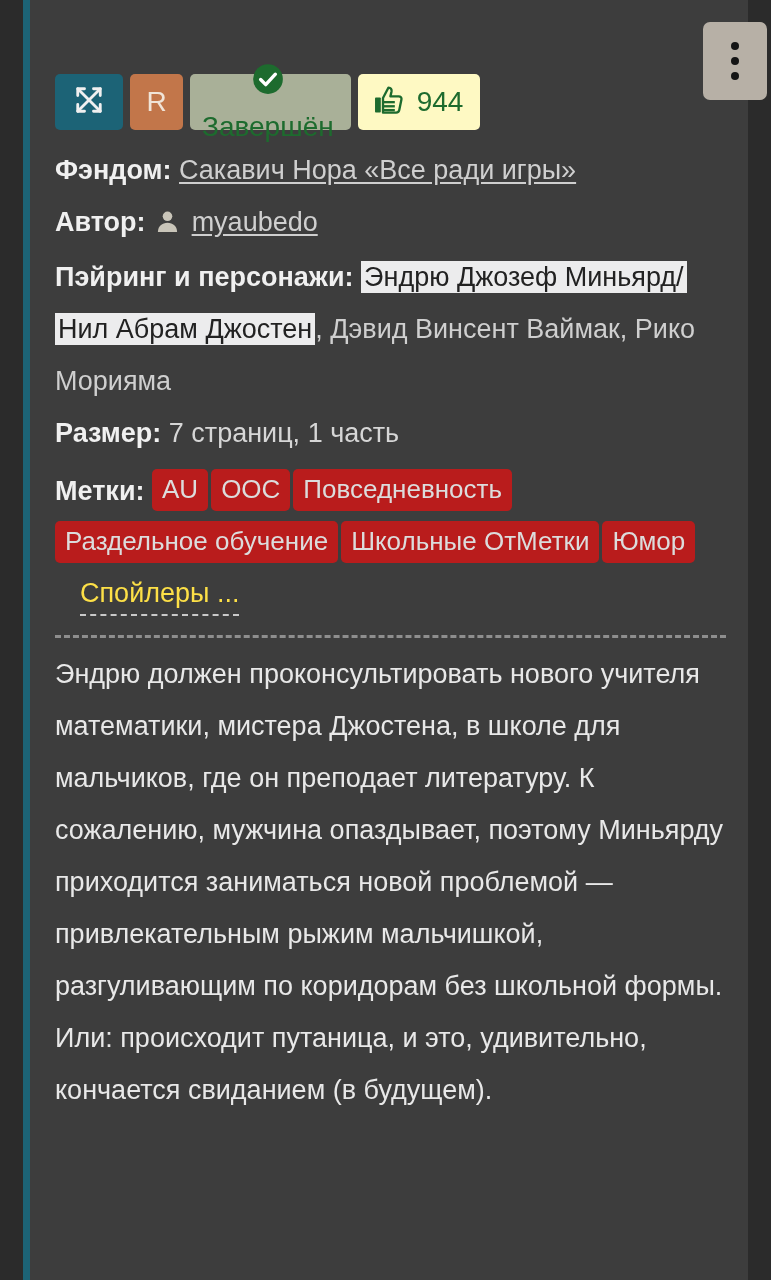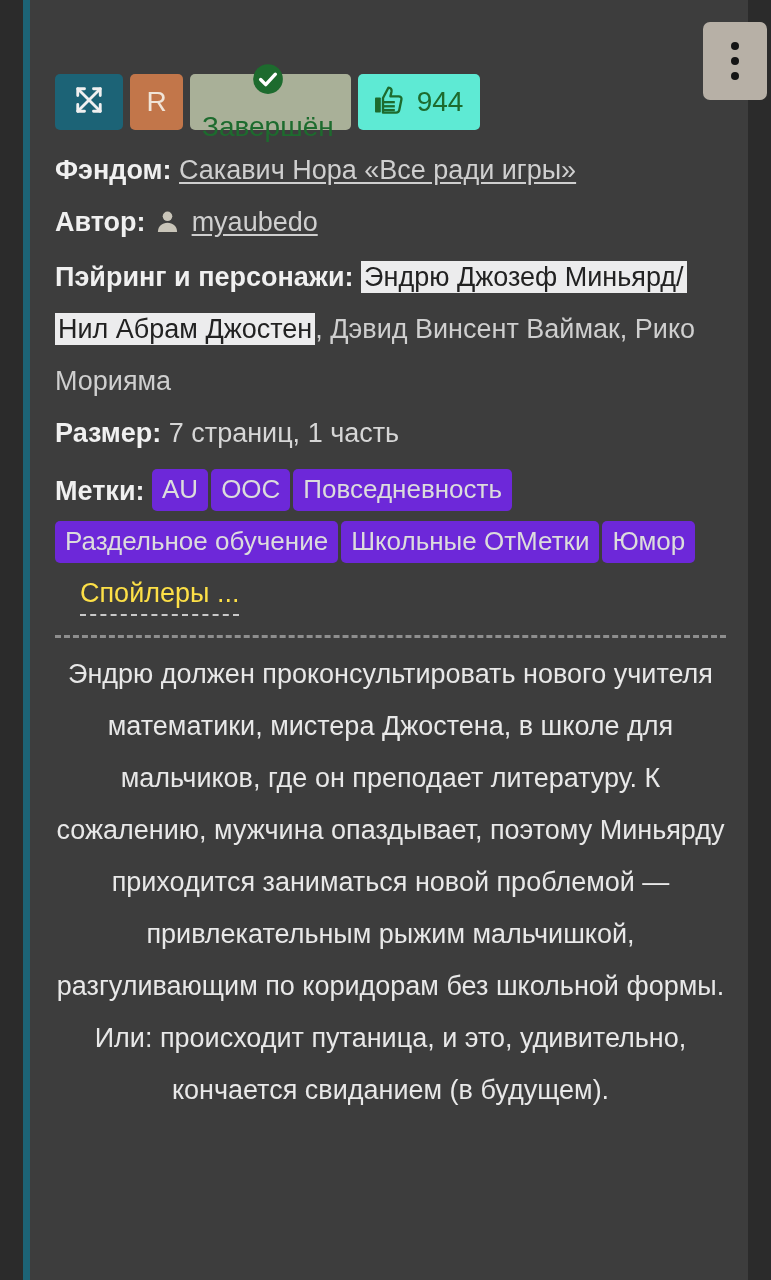--- a/index.html
+++ b/index.html
@@ -101,21 +101,21 @@
     background: #a9b098;
     padding: 0 17px 0 12px;
     gap: 11px;
     flex-direction: column;
   }
   .badge-status .status-text {
     color: #1d6b2e;
     font-size: 28px;
   }
   .badge-likes {
-    background: #5eead4;
+    background: #fef9c3;
     padding: 0 17px 0 14px;
     gap: 12px;
   }
   .badge-likes .likes-count {
     color: #1d6b2e;
     font-size: 28px;
   }
 
   
   .meta {
@@ -155,21 +155,21 @@
 
   
   .tags-block {
     margin-top: 6px;
     font-size: 27px;
     line-height: 52px;
     color: #d6d6d6;
   }
   .tag {
     display: inline-block;
-    background: #6d28d9;
+    background: #b91c1c;
     color: #dcdcdc;
     border-radius: 5px;
     padding: 2px 10px 4px;
     margin: 0 3px 4px 0;
     font-size: 26px;
     line-height: 36px;
     vertical-align: 2px;
     cursor: pointer;
   }
   .spoilers {
@@ -189,21 +189,20 @@
     margin: 14px 0 10px 0;
     border-top: 3px dashed #8e8e8e;
     height: 0;
   }
 
   
   .summary {
     font-size: 27px;
     line-height: 52px;
     color: #e8e8e8;
-    text-align: center;
   }
 </style>
 </head>
 <body>
 
 <div id="app">
   <div class="card">
 
     <div class="title-row">
 

